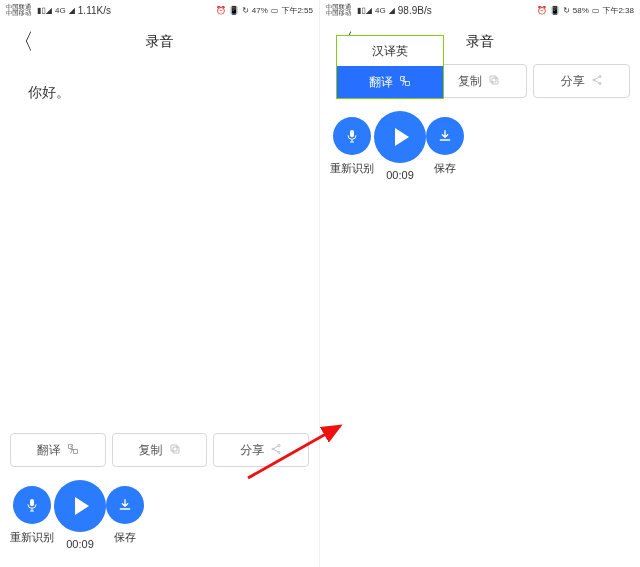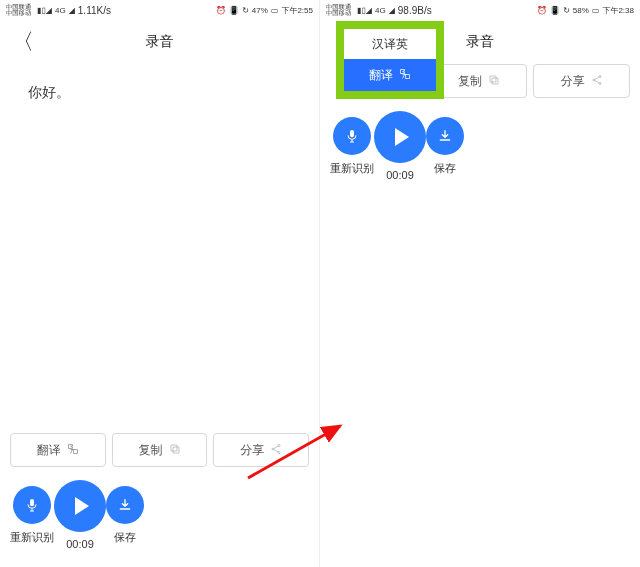--- a/index.html
+++ b/index.html
@@ -20,21 +20,21 @@
   .action-row { display: flex; gap: 6px; padding: 0 10px; height: 34px; position: relative; }
   .act-btn { flex:1; border: 1px solid #d8d8d8; border-radius: 4px; display:flex; align-items:center; justify-content:center; gap:6px; font-size:12px; color:#555; background:#fff; }
   .act-btn .icn { font-size:12px; color:#777; }
   .bottom-row { height: 100px; display:flex; align-items:center; justify-content:flex-start; padding: 6px 10px 10px; }
   .bcol { display:flex; flex-direction:column; align-items:center; gap:6px; }
   .circle { border-radius:50%; display:flex; align-items:center; justify-content:center; }
   .circle.small { width:38px; height:38px; background:#2b7bff; color:#fff; }
   .circle.big { width:52px; height:52px; background:#2b7bff; color:#fff; }
   .blabel { font-size:11px; color:#333; }
   .play-tri { width:0; height:0; border-left:14px solid #fff; border-top:9px solid transparent; border-bottom:9px solid transparent; margin-left:4px; }
-  .popup-wrap { position:absolute; bottom:-1px; left:6px; width:108px; border:8px solid #84cc16; background:#fff; }
+  .popup-wrap { position:absolute; bottom:-1px; left:6px; width:108px; border:1px solid #84cc16; background:#fff; }
   .popup-opt { height:30px; display:flex; align-items:center; justify-content:center; font-size:12px; color:#333; background:#fff; }
   .popup-sel { height:32px; display:flex; align-items:center; justify-content:center; gap:6px; font-size:12px; color:#fff; background:#2770ff; }
   .arrow { position:absolute; pointer-events:none; }
   .arrow svg { overflow:visible; }
   .pop-slot { position: relative; flex:1; }
 </style>
 </head>
 <body>
 
 <div class="phone left">

